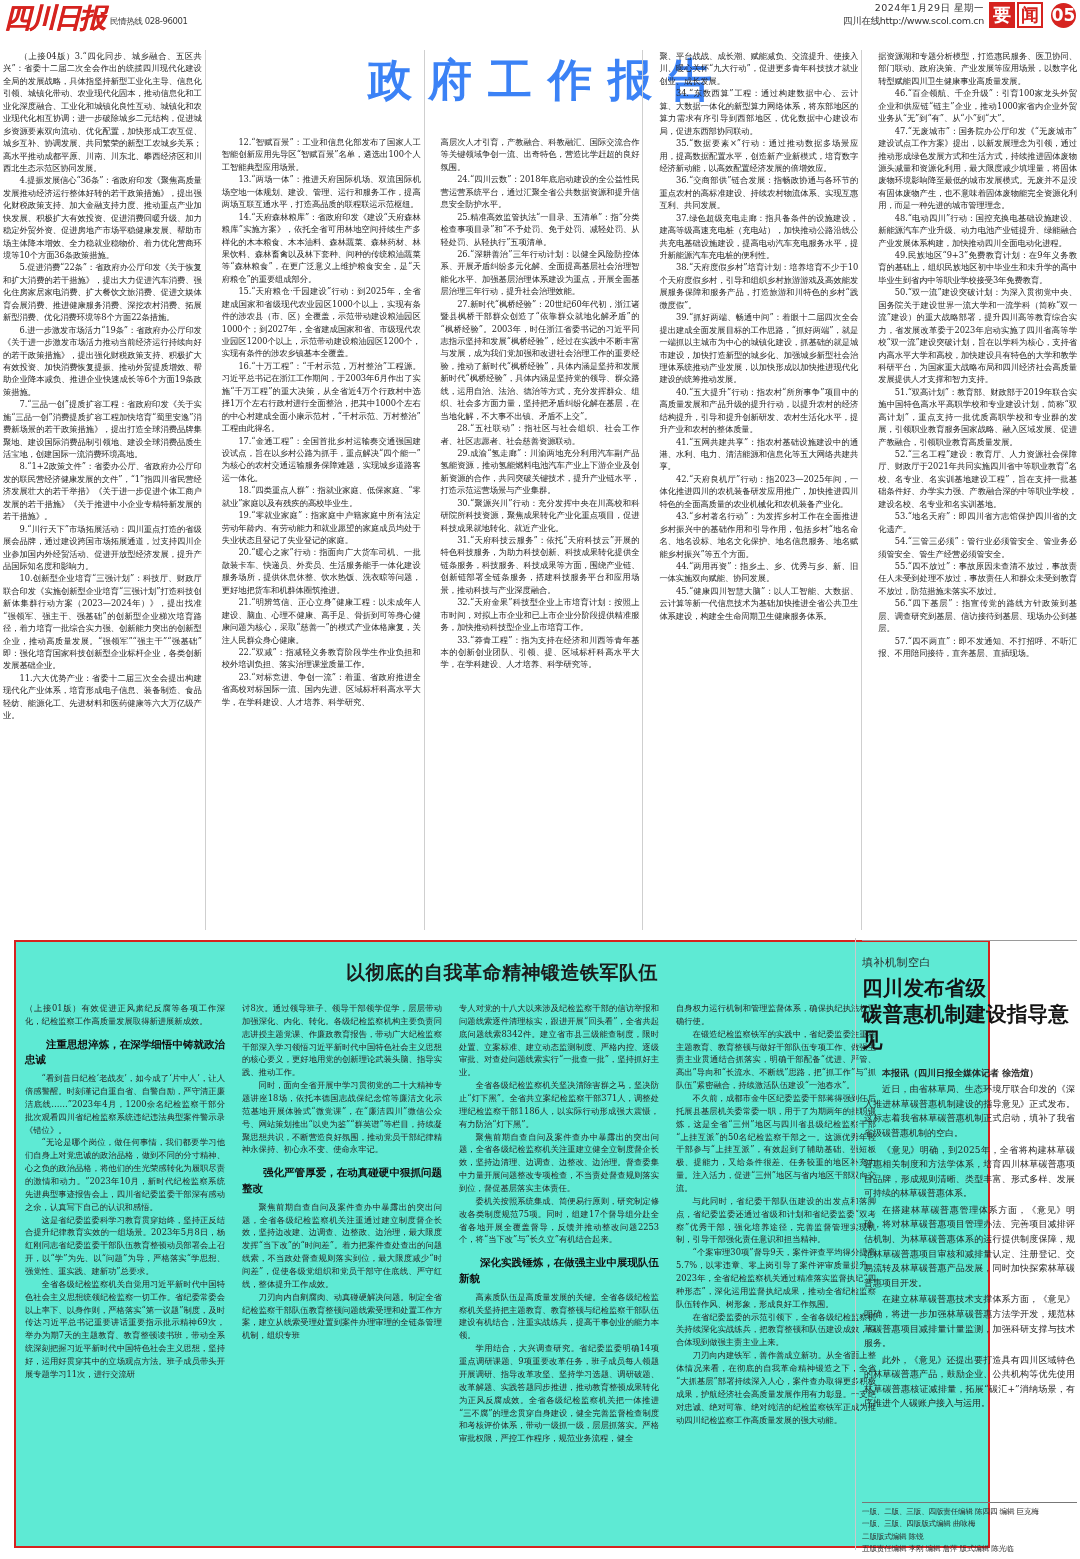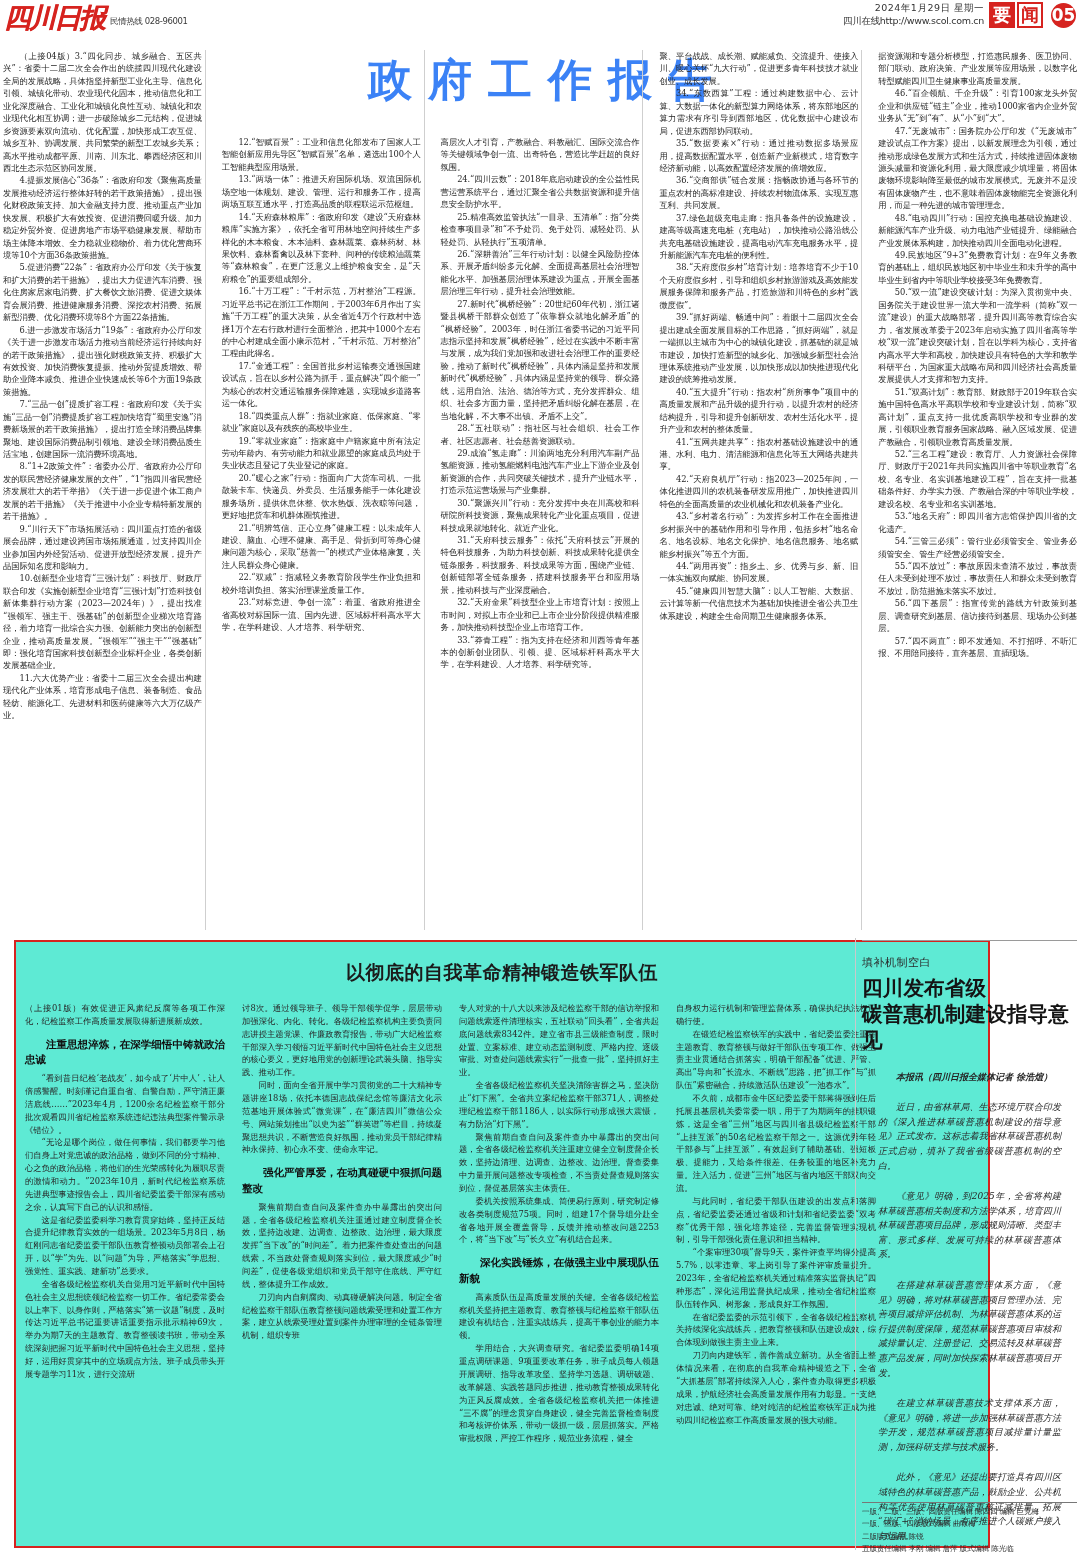--- a/index.html
+++ b/index.html
@@ -92,21 +92,21 @@
   .sb-head{
     font-family:"DejaVu Sans","Liberation Sans",sans-serif;
     font-size:20.5px;font-weight:700;line-height:1.28;color:#141414;
     letter-spacing:0.2px;margin-bottom:12px;
   }
   .sb-body{
     font-family:"DejaVu Serif","Liberation Serif",serif;
     font-size:9px;line-height:1.62;color:#262626;
     text-align:justify;text-justify:inter-ideograph;
   }
-  .sb-body p{margin:16px;text-indent:2em;font-style:italic;}
+  .sb-body p{margin:2px;text-indent:2em;}
   .sb-body b{font-family:"DejaVu Sans","Liberation Sans",sans-serif;font-weight:700;}
   
   .credits{position:absolute;left:862px;top:1502px;width:215px;}
   .credits .crule{border-top:1px solid #777;margin-bottom:3px;}
   .credits div.line{
     font-size:7.6px;color:#2e2e2e;line-height:1.62;letter-spacing:-0.2px;white-space:nowrap;
     font-family:"DejaVu Sans","Liberation Sans",sans-serif;
   }
   .vsep{position:absolute;left:855px;top:938px;width:0;height:612px;border-left:0.8px solid #c9c9c9;}
 </style>
@@ -149,20 +149,21 @@
         <p>11.六大优势产业：省委十二届三次全会提出构建现代化产业体系，培育形成电子信息、装备制造、食品轻纺、能源化工、先进材料和医药健康等六大万亿级产业。</p>
       </div>
     </div>
 
     <div class="col col2">
       <div class="rule"></div>
       <div class="ctext">
         <p>12.“智赋百景”：工业和信息化部发布了国家人工智能创新应用先导区“智赋百景”名单，遴选出100个人工智能典型应用场景。</p>
         <p>13.“两场一体”：推进天府国际机场、双流国际机场空地一体规划、建设、管理、运行和服务工作，提高两场互联互通水平，打造高品质的联程联运示范枢纽。</p>
         <p>14.“天府森林粮库”：省政府印发《建设“天府森林粮库”实施方案》，依托全省可用林地空间持续生产多样化的木本粮食、木本油料、森林蔬菜、森林药材、林果饮料、森林畜禽以及林下套种、间种的传统粮油蔬菜等“森林粮食”，在更广泛意义上维护粮食安全，是“天府粮仓”的重要组成部分。</p>
+        <p>15.“天府粮仓·千园建设”行动：到2025年，全省建成国家和省级现代农业园区1000个以上，实现有条件的涉农县（市、区）全覆盖，示范带动建设粮油园区1000个；到2027年，全省建成国家和省、市级现代农业园区1200个以上，示范带动建设粮油园区1200个，实现有条件的涉农乡镇基本全覆盖。</p>
         <p>16.“十万工程”：“千村示范，万村整治”工程源。习近平总书记在浙江工作期间，于2003年6月作出了实施“千万工程”的重大决策，从全省近4万个行政村中选择1万个左右行政村进行全面整治，把其中1000个左右的中心村建成全面小康示范村，“千村示范、万村整治”工程由此得名。</p>
         <p>17.“金通工程”：全国首批乡村运输奏交通强国建设试点，旨在以乡村公路为抓手，重点解决“四个能一”为核心的农村交通运输服务保障难题，实现城乡道路客运一体化。</p>
         <p>18.“四类重点人群”：指就业家庭、低保家庭、“零就业”家庭以及有残疾的高校毕业生。</p>
         <p>19.“零就业家庭”：指家庭中户籍家庭中所有法定劳动年龄内、有劳动能力和就业愿望的家庭成员均处于失业状态且登记了失业登记的家庭。</p>
         <p>20.“暖心之家”行动：指面向广大货车司机、一批散装卡车、快递员、外卖员、生活服务能手一体化建设服务场所，提供休息休整、饮水热饭、洗衣晾等问题，更好地把货车和机群体圈筑推进。</p>
         <p>21.“明辨笃信、正心立身”健康工程：以未成年人建设、脑血、心理不健康、高手足、骨折到可等身心健康问题为核心，采取“慈善一”的模式产业体格康复，关注人民群众身心健康。</p>
         <p>22.“双减”：指减轻义务教育阶段学生作业负担和校外培训负担、落实治理课堂质量工作。</p>
         <p>23.“对标竞进、争创一流”：着重、省政府推进全省高校对标国际一流、国内先进、区域标杆科高水平大学，在学科建设、人才培养、科学研究、</p>
       </div>
     </div>
@@ -242,21 +243,21 @@
         <p class="noind">讨8次。通过领导班子、领导干部领学促学，层层带动加强深化、内化、转化。各级纪检监察机构主要负责同志讲授主题党课、作廉政教育报告，带动广大纪检监察干部深入学习领悟习近平新时代中国特色社会主义思想的核心要义，更好地用党的创新理论武装头脑、指导实践、推动工作。</p>
         <p>同时，面向全省开展中学习贯彻党的二十大精神专题讲座18场，依托本德国志战保纪念馆等廉洁文化示范基地开展体验式“微党课”，在“廉洁四川”微信公众号、网站策划推出“以史为鉴”“群英谱”等栏目，持续凝聚思想共识，不断营造良好氛围，推动党员干部纪律精神永保持、初心永不变、使命永牢记。</p>
         <div class="rsub">强化严管厚爱，在动真碰硬中狠抓问题整改</div>
         <p>聚焦前期自查自问及案件查办中暴露出的突出问题，全省各级纪检监察机关注重通过建立制度督企长效，坚持边改建、边调查、边整政、边治理，最大限度发挥“当下改”的“时间差”。着力把案件查处查出的问题线索，不当政处督查规则落实到位，最大限度减少“时间差”，促使各级党组织和党员干部守住底线、严守红线，整体提升工作成效。</p>
         <p>刀刃向内自剜腐肉、动真碰硬解决问题。制定全省纪检监察干部队伍教育整顿问题线索受理和处置工作方案，建立从线索受理处置到案件办理审理的全链条管理机制，组织专班</p>
       </div>
     </div>
 
     <div class="rcol">
       <div class="rtext">
-        <p class="noind">专人对党的十八大以来涉及纪检监察干部的信访举报和问题线索逐件清理核实，五社联动“回头看”，全省共起底问题线索8342件。建立省市县三级能查制度，限时处置、立案标准、建立动态监测制度、严格内控、逐级审批、对查处问题线索实行“一批查一批”，坚持抓好主业。</p>
+        <p class="noind">专人对党的十八大以来涉及纪检监察干部的信访举报和问题线索逐件清理核实，跟进开展“回头看”，全省共起底问题线索8342件。建立省市县三级能查制度，限时处置、立案标准、建立动态监测制度、严格内控、逐级审批、对查处问题线索实行“一批查一批”，坚持抓好主业。</p>
         <p>全省各级纪检监察机关坚决清除害群之马，坚决防止“灯下黑”。全省共立案纪检监察干部371人，调整处理纪检监察干部1186人，以实际行动形成强大震慑，有力防治“灯下黑”。</p>
         <p>聚焦前期自查自问及案件查办中暴露出的突出问题，全省各级纪检监察机关注重建立健全立制度督企长效，坚持边清理、边调查、边整改、边治理。督查委集中力量开展问题整改专项检查，不当责处督查规则落实到位，督促基层落实主体责任。</p>
         <p>委机关按照系统集成、简便易行原则，研究制定修改各类制度规范75项。同时，组建17个督导组分赴全省各地开展全覆盖督导，反馈并推动整改问题2253个，将“当下改”与“长久立”有机结合起来。</p>
         <div class="rsub">深化实践锤炼，在做强主业中展现队伍新貌</div>
         <p>高素质队伍是高质量发展的关键。全省各级纪检监察机关坚持把主题教育、教育整顿与纪检监察干部队伍建设有机结合，注重实战练兵，提高干事创业的能力本领。</p>
         <p>学用结合，大兴调查研究。省纪委监委明确14项重点调研课题、9项重要改革任务，班子成员每人领题开展调研、指导改革攻坚、坚持学习选题、调研破题、改革解题、实践答题同步推进，推动教育整顿成果转化为正风反腐成效。全省各级纪检监察机关把一体推进“三不腐”的理念贯穿自身建设，健全完善监督检查制度和考核评价体系，带动一级抓一级，层层抓落实。严格审批权限，严控工作程序，规范业务流程，健全</p>
       </div>
     </div>
 
     <div class="rcol">

